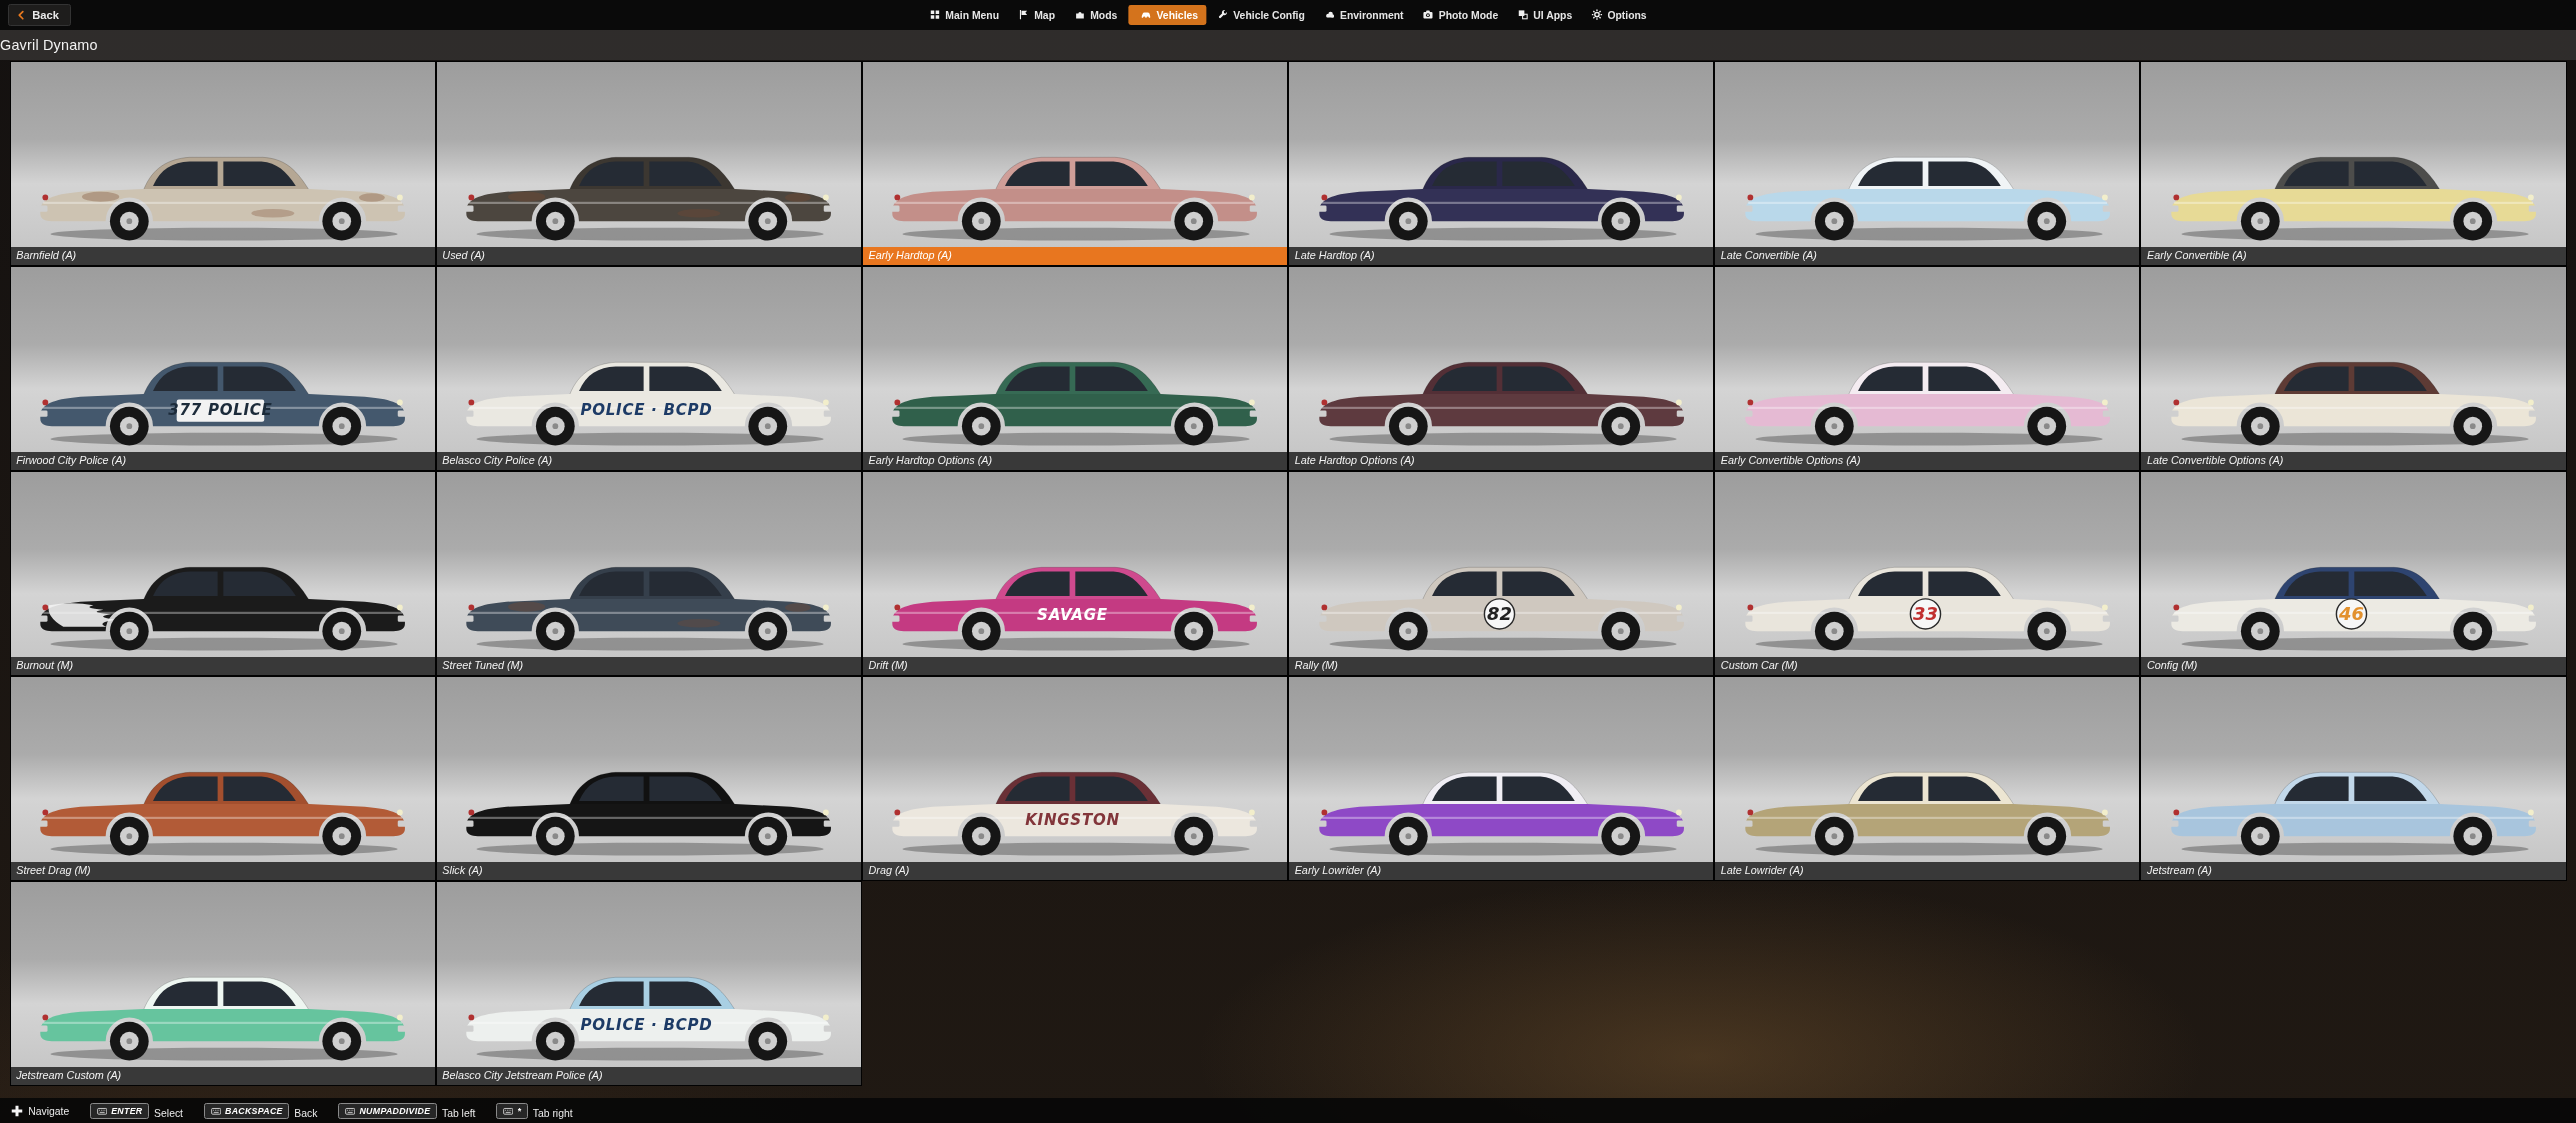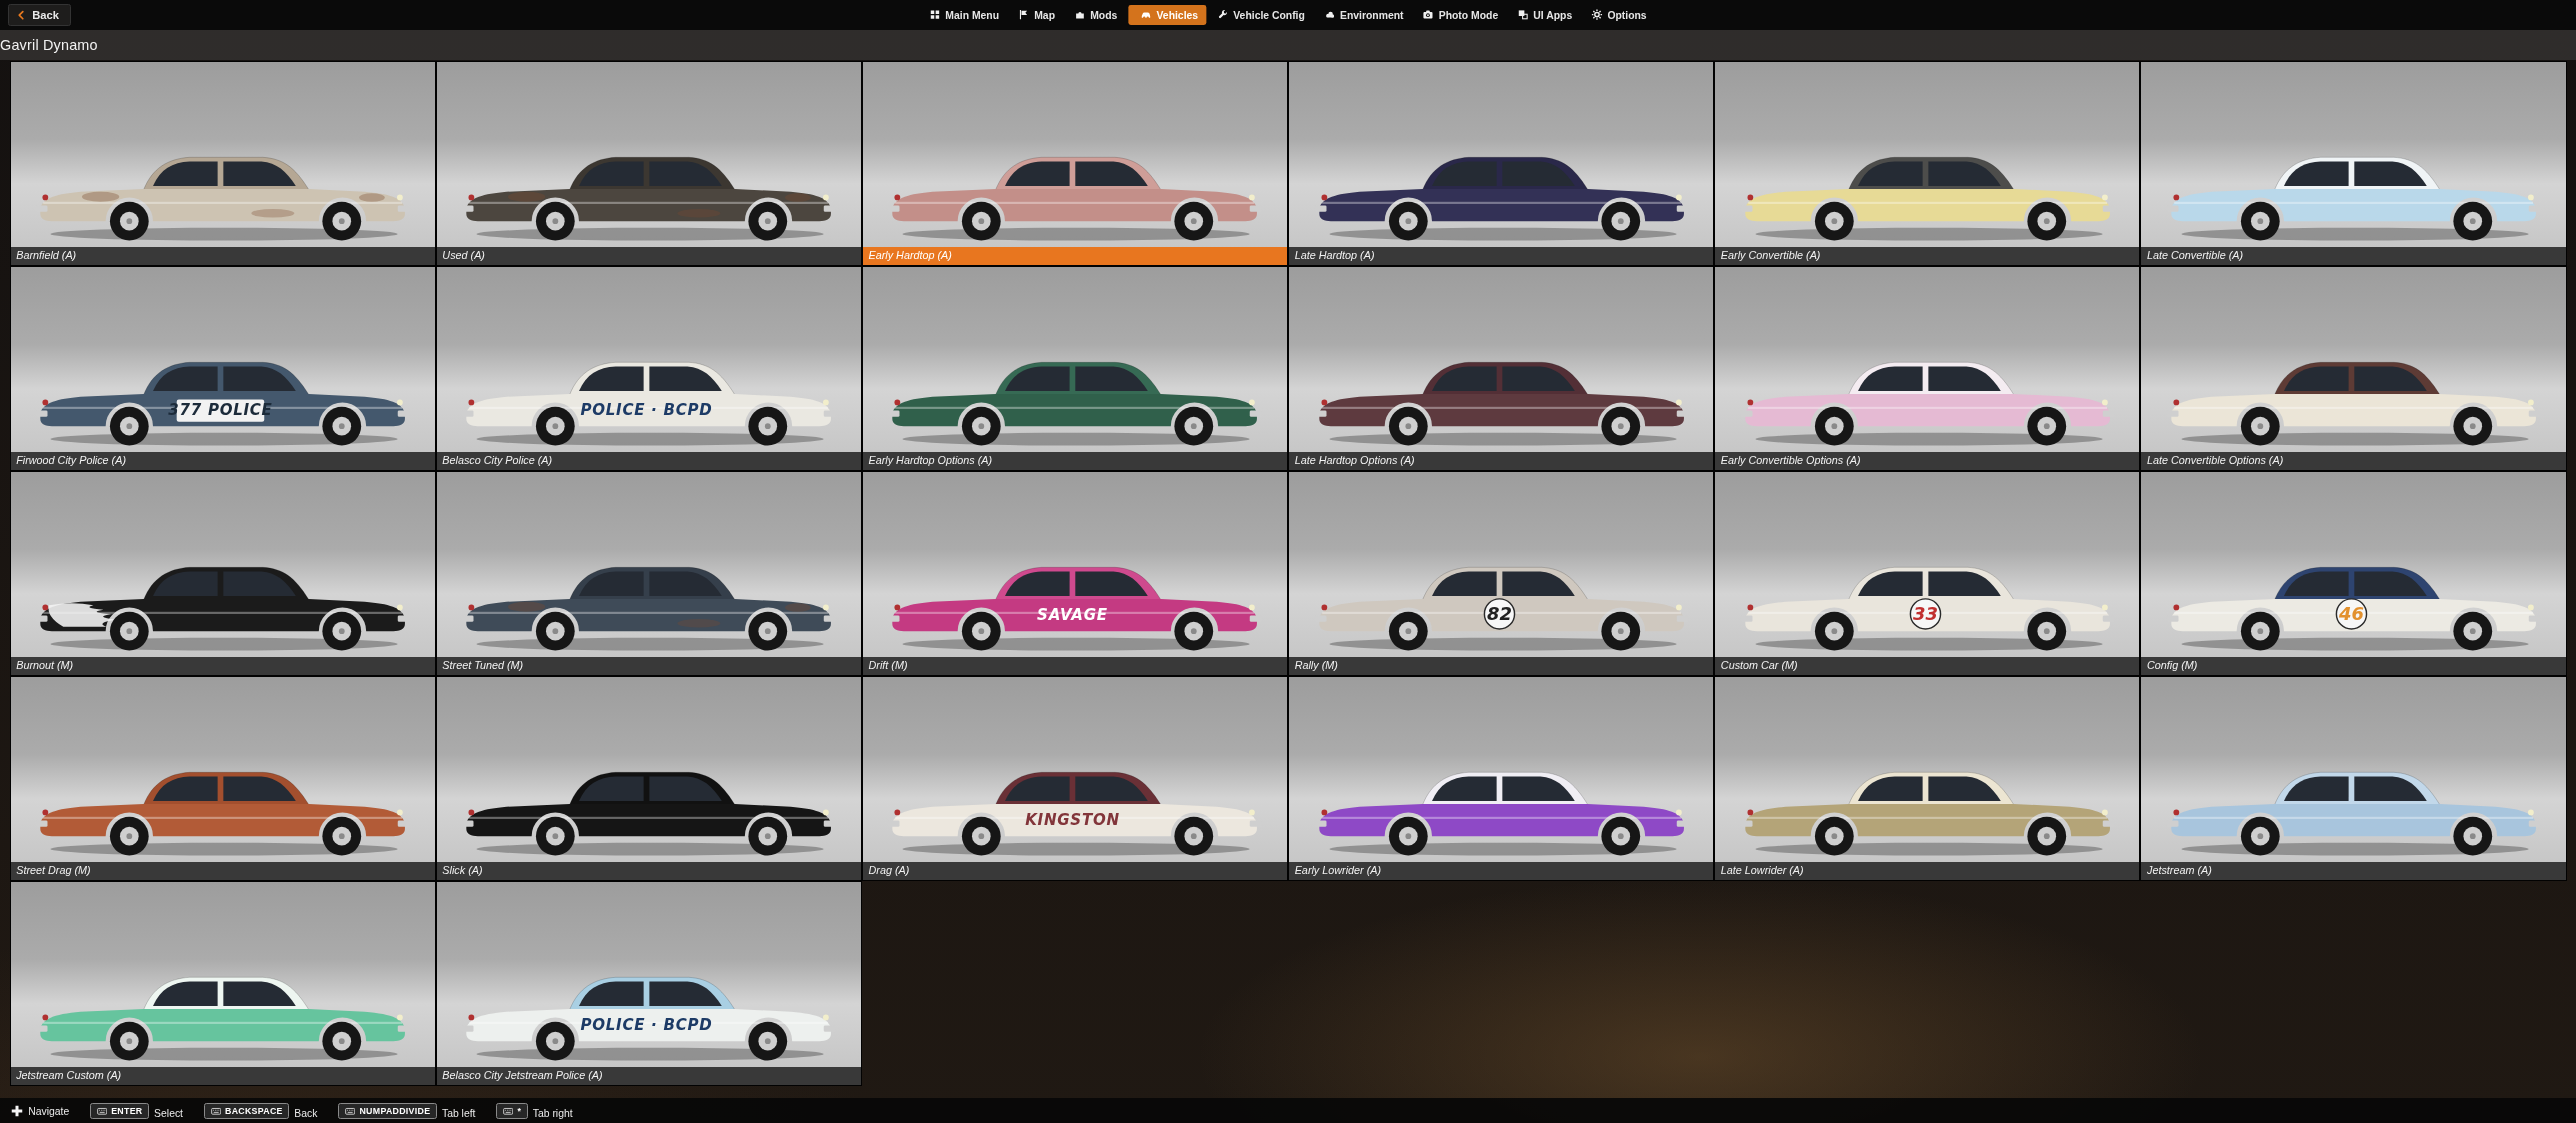--- a/index.html
+++ b/index.html
@@ -60,21 +60,21 @@
   
   .hintbar{
     position:absolute;left:0;bottom:0;width:100%;height:25.6px;
     background:rgba(8,8,8,0.93);display:flex;align-items:center;gap:21px;
     padding-left:11.2px;z-index:6;color:#ececec;font-size:10.4px;
   }
   .hint{display:flex;align-items:flex-end;gap:5px;}
   .hint .ic{width:12px;height:12px;color:#f5f5f5;display:inline-block;}
   .key{
     display:inline-flex;align-items:center;gap:4px;background:#262626;border:0.8px solid #8a8a8a;
-    border-radius:2.4px;padding:1.6px 5.6px;font-size:8.8px;font-weight:bold;color:#fff;letter-spacing:0.3px;
+    border-radius:2.4px;padding:1.6px 5.6px;font-size:8.8px;font-weight:bold;color:#fff;letter-spacing:0.3px;font-style:italic;
   }
   .key .ic{width:10.4px;height:10.4px;}
 </style>
 </head>
 <body>
 
 <header class="topbar">
   <button class="back-btn">
     <span class="ic">
       <svg viewBox="0 0 16 16">
@@ -252,61 +252,61 @@
           <circle cx="426" cy="134" r="13" fill="#cfcfcf"></circle>
           <circle cx="426" cy="134" r="4" fill="#8a8a8a"></circle>
         </svg>
       </div>
       <div class="label">Late Hardtop (A)</div>
     </div>
     <div class="card">
       <div class="stage">
         <svg class="car" viewBox="0 0 520 168">
           <ellipse cx="262" cy="152" rx="242" ry="9" fill="rgba(0,0,0,0.28)"></ellipse>
+          <path d="M150,90 C162,60 184,47 214,45 L316,45 C344,47 360,58 380,90 Z" fill="#f0f4f6" stroke="rgba(0,0,0,0.25)"></path>
+          <path d="M163,85 C173,62 190,52 214,51 L253,51 L253,85 Z" fill="#252b34"></path>
+          <path d="M261,51 L314,51 C336,53 348,64 362,85 L261,85 Z" fill="#252b34"></path>
+          <path d="M6,116 C10,101 30,96 62,93 L150,89 L380,89 L458,93 C492,96 510,101 514,116 L514,124 C514,131 507,134 498,134 L460,134 A33,33 0 0 0 394,134 L163,134 A33,33 0 0 0 97,134 L22,134 C13,134 6,131 6,124 Z" fill="#b9d8ea"></path>
+          <rect x="10" y="107" width="500" height="3" fill="rgba(255,255,255,0.35)"></rect>
+          <rect x="0" y="112" width="16" height="9" rx="2" fill="#cfcfcf"></rect>
+          <rect x="504" y="112" width="16" height="9" rx="2" fill="#cfcfcf"></rect>
+          <circle cx="507" cy="101" r="4" fill="#f2eecb"></circle>
+          <circle cx="13" cy="101" r="4" fill="#b03030"></circle>
+          <circle cx="130" cy="134" r="27" fill="#161616"></circle>
+          <circle cx="130" cy="134" r="13" fill="#cfcfcf"></circle>
+          <circle cx="130" cy="134" r="4" fill="#8a8a8a"></circle>
+          <circle cx="426" cy="134" r="27" fill="#161616"></circle>
+          <circle cx="426" cy="134" r="13" fill="#cfcfcf"></circle>
+          <circle cx="426" cy="134" r="4" fill="#8a8a8a"></circle>
+        </svg>
+      </div>
+      <div class="label">Late Convertible (A)</div>
+    </div>
+    <div class="card">
+      <div class="stage">
+        <svg class="car" viewBox="0 0 520 168">
+          <ellipse cx="262" cy="152" rx="242" ry="9" fill="rgba(0,0,0,0.28)"></ellipse>
           <path d="M150,90 C162,60 184,47 214,45 L316,45 C344,47 360,58 380,90 Z" fill="#4d4d4b" stroke="rgba(0,0,0,0.25)"></path>
           <path d="M163,85 C173,62 190,52 214,51 L253,51 L253,85 Z" fill="#252b34"></path>
           <path d="M261,51 L314,51 C336,53 348,64 362,85 L261,85 Z" fill="#252b34"></path>
           <path d="M6,116 C10,101 30,96 62,93 L150,89 L380,89 L458,93 C492,96 510,101 514,116 L514,124 C514,131 507,134 498,134 L460,134 A33,33 0 0 0 394,134 L163,134 A33,33 0 0 0 97,134 L22,134 C13,134 6,131 6,124 Z" fill="#e7da96"></path>
           <rect x="10" y="107" width="500" height="3" fill="rgba(255,255,255,0.35)"></rect>
           <rect x="0" y="112" width="16" height="9" rx="2" fill="#cfcfcf"></rect>
           <rect x="504" y="112" width="16" height="9" rx="2" fill="#cfcfcf"></rect>
           <circle cx="507" cy="101" r="4" fill="#f2eecb"></circle>
           <circle cx="13" cy="101" r="4" fill="#b03030"></circle>
           <circle cx="130" cy="134" r="27" fill="#161616"></circle>
           <circle cx="130" cy="134" r="13" fill="#cfcfcf"></circle>
           <circle cx="130" cy="134" r="4" fill="#8a8a8a"></circle>
           <circle cx="426" cy="134" r="27" fill="#161616"></circle>
           <circle cx="426" cy="134" r="13" fill="#cfcfcf"></circle>
           <circle cx="426" cy="134" r="4" fill="#8a8a8a"></circle>
         </svg>
       </div>
       <div class="label">Early Convertible (A)</div>
-    </div>
-    <div class="card">
-      <div class="stage">
-        <svg class="car" viewBox="0 0 520 168">
-          <ellipse cx="262" cy="152" rx="242" ry="9" fill="rgba(0,0,0,0.28)"></ellipse>
-          <path d="M150,90 C162,60 184,47 214,45 L316,45 C344,47 360,58 380,90 Z" fill="#f0f4f6" stroke="rgba(0,0,0,0.25)"></path>
-          <path d="M163,85 C173,62 190,52 214,51 L253,51 L253,85 Z" fill="#252b34"></path>
-          <path d="M261,51 L314,51 C336,53 348,64 362,85 L261,85 Z" fill="#252b34"></path>
-          <path d="M6,116 C10,101 30,96 62,93 L150,89 L380,89 L458,93 C492,96 510,101 514,116 L514,124 C514,131 507,134 498,134 L460,134 A33,33 0 0 0 394,134 L163,134 A33,33 0 0 0 97,134 L22,134 C13,134 6,131 6,124 Z" fill="#b9d8ea"></path>
-          <rect x="10" y="107" width="500" height="3" fill="rgba(255,255,255,0.35)"></rect>
-          <rect x="0" y="112" width="16" height="9" rx="2" fill="#cfcfcf"></rect>
-          <rect x="504" y="112" width="16" height="9" rx="2" fill="#cfcfcf"></rect>
-          <circle cx="507" cy="101" r="4" fill="#f2eecb"></circle>
-          <circle cx="13" cy="101" r="4" fill="#b03030"></circle>
-          <circle cx="130" cy="134" r="27" fill="#161616"></circle>
-          <circle cx="130" cy="134" r="13" fill="#cfcfcf"></circle>
-          <circle cx="130" cy="134" r="4" fill="#8a8a8a"></circle>
-          <circle cx="426" cy="134" r="27" fill="#161616"></circle>
-          <circle cx="426" cy="134" r="13" fill="#cfcfcf"></circle>
-          <circle cx="426" cy="134" r="4" fill="#8a8a8a"></circle>
-        </svg>
-      </div>
-      <div class="label">Late Convertible (A)</div>
     </div>
     <div class="card">
       <div class="stage">
         <svg class="car" viewBox="0 0 520 168">
           <ellipse cx="262" cy="152" rx="242" ry="9" fill="rgba(0,0,0,0.28)"></ellipse>
           <path d="M150,90 C162,60 184,47 214,45 L316,45 C344,47 360,58 380,90 Z" fill="#44586d" stroke="rgba(0,0,0,0.25)"></path>
           <path d="M163,85 C173,62 190,52 214,51 L253,51 L253,85 Z" fill="#252b34"></path>
           <path d="M261,51 L314,51 C336,53 348,64 362,85 L261,85 Z" fill="#252b34"></path>
           <path d="M6,116 C10,101 30,96 62,93 L150,89 L380,89 L458,93 C492,96 510,101 514,116 L514,124 C514,131 507,134 498,134 L460,134 A33,33 0 0 0 394,134 L163,134 A33,33 0 0 0 97,134 L22,134 C13,134 6,131 6,124 Z" fill="#44586d"></path>
           <rect x="10" y="107" width="500" height="3" fill="rgba(255,255,255,0.35)"></rect>

